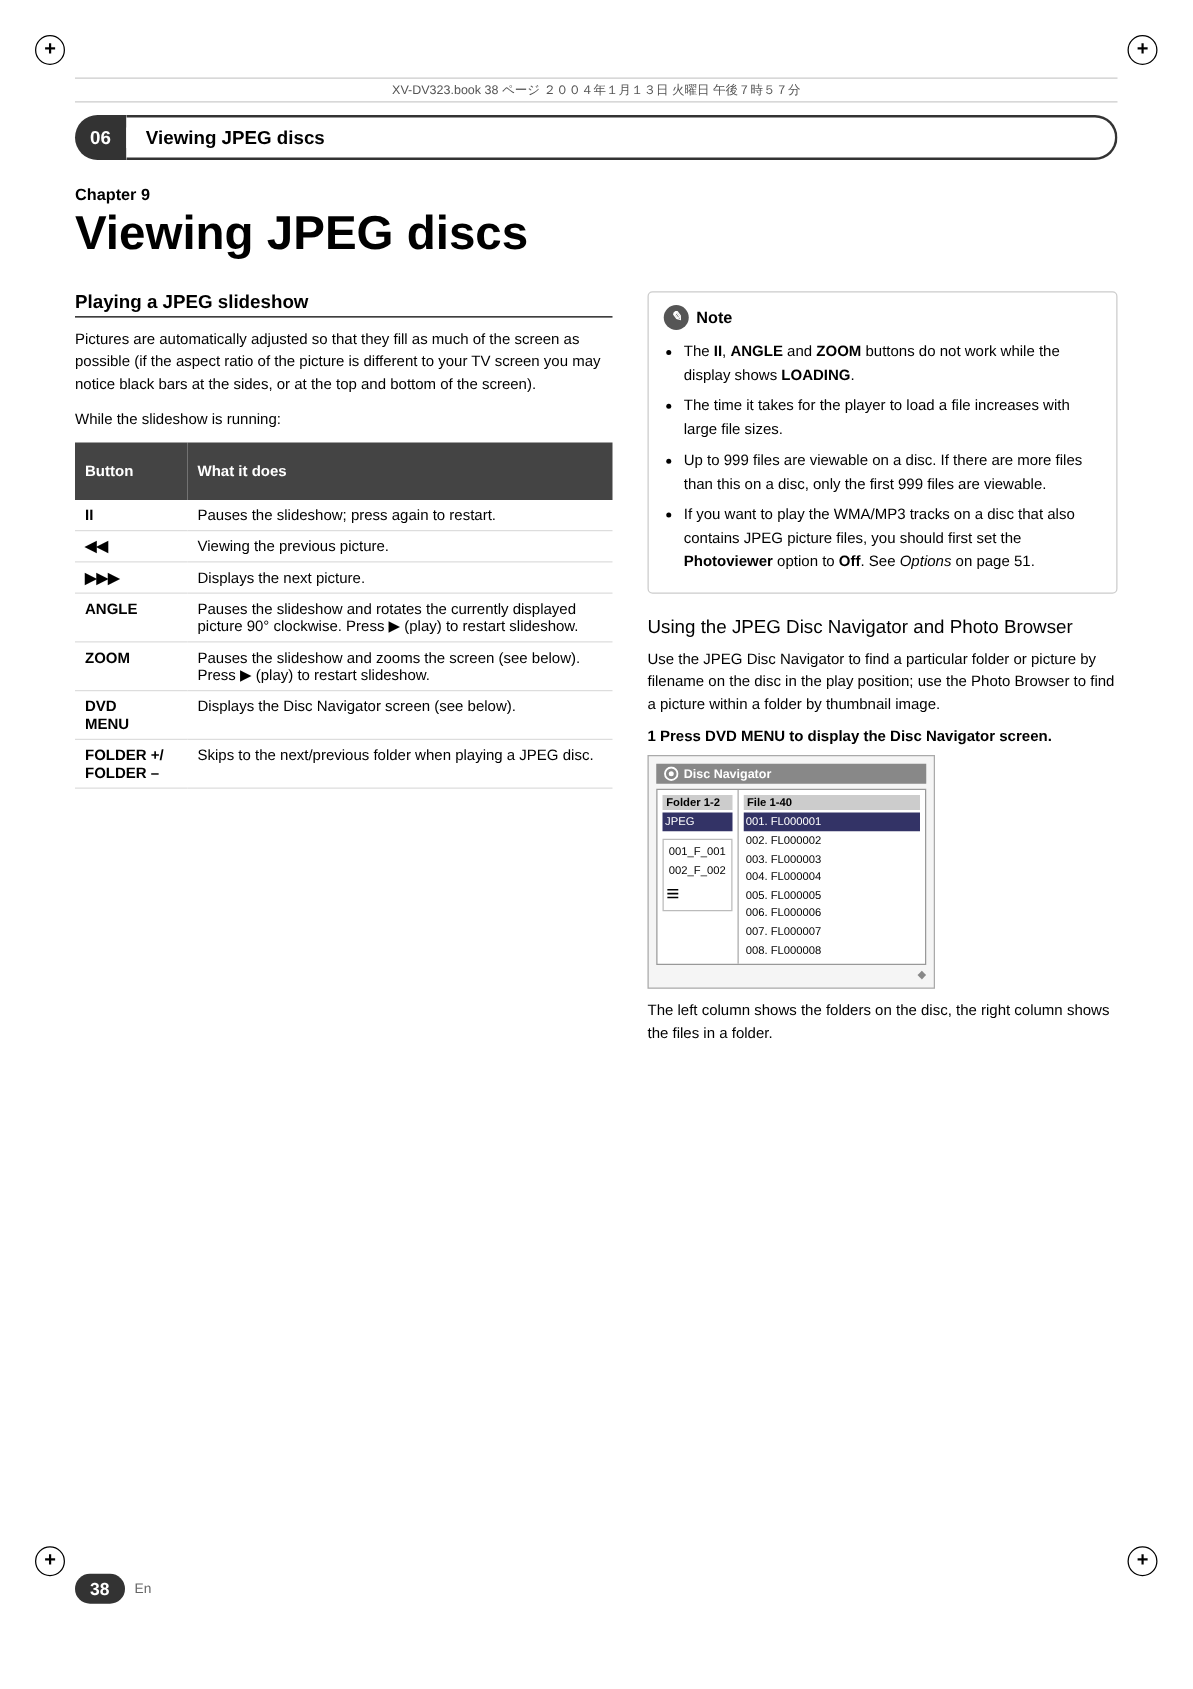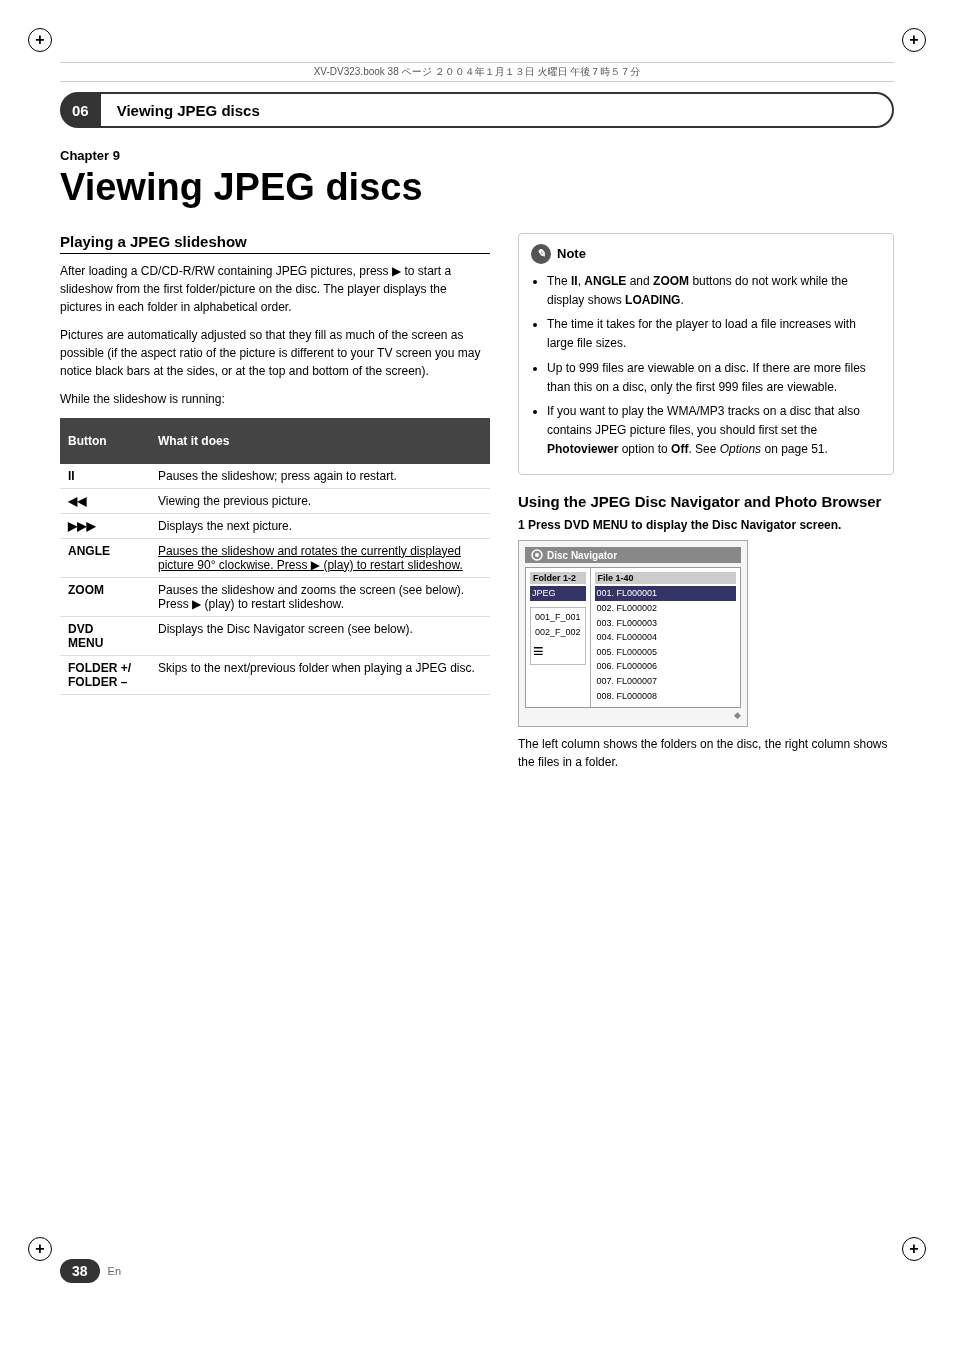--- a/index.html
+++ b/index.html
@@ -190,21 +190,21 @@
       padding-left: 16px;
       line-height: 1.6;
     }
     .note-box ul li {
       margin-bottom: 5px;
     }
 
     
     .section2-heading {
       font-size: 15px;
-      font-weight: bold;
+      font-weight: normal;
       margin-bottom: 8px;
     }
 
     .step-heading {
       font-size: 12px;
       font-weight: bold;
       margin-bottom: 8px;
     }
 
     
@@ -298,21 +298,20 @@
 </div>
 
 <div class="main-content">
   <div class="chapter-label">Chapter 9</div>
   <div class="chapter-main-title">Viewing JPEG discs</div>
 
   <div class="two-col">
 
     <div class="col-left">
       <div class="section-heading">Playing a JPEG slideshow</div>
-      <div class="body-text">After loading a CD/CD-R/RW containing JPEG pictures, press ▶ to start a slideshow from the first folder/picture on the disc. The player displays the pictures in each folder in alphabetical order.</div>
       <div class="body-text">Pictures are automatically adjusted so that they fill as much of the screen as possible (if the aspect ratio of the picture is different to your TV screen you may notice black bars at the sides, or at the top and bottom of the screen).</div>
       <div class="body-text">While the slideshow is running:</div>
 
       <table class="button-table">
         <thead>
           <tr>
             <th>Button</th>
             <th>What it does</th>
           </tr>
         </thead>
@@ -324,21 +323,21 @@
             <tr>
               <td style="font-weight: bold; font-size: 12px;"><strong>◀◀</strong></td>
               <td style="font-size: 12px;">Viewing the previous picture.</td>
             </tr>
             <tr>
               <td style="font-weight: bold; font-size: 12px;"><strong>▶▶▶</strong></td>
               <td style="font-size: 12px;">Displays the next picture.</td>
             </tr>
             <tr>
               <td style="font-weight: bold; font-size: 12px;"><strong>ANGLE</strong></td>
-              <td style="font-size: 12px; text-decoration: underline;">Pauses the slideshow and rotates the currently displayed picture 90° clockwise. Press ▶ (play) to restart slideshow.</td>
+              <td style="font-size: 12px;">Pauses the slideshow and rotates the currently displayed picture 90° clockwise. Press ▶ (play) to restart slideshow.</td>
             </tr>
             <tr>
               <td style="font-weight: bold; font-size: 12px;"><strong>ZOOM</strong></td>
               <td style="font-size: 12px;">Pauses the slideshow and zooms the screen (see below). Press ▶ (play) to restart slideshow.</td>
             </tr>
             <tr>
               <td style="font-weight: bold; font-size: 12px;"><strong>DVD</strong><br><strong>MENU</strong></td>
               <td style="font-size: 12px;">Displays the Disc Navigator screen (see below).</td>
             </tr>
             <tr>
@@ -359,20 +358,21 @@
         <ul id="note-list">
         <li>The <strong>II</strong>, <strong>ANGLE</strong> and <strong>ZOOM</strong> buttons do not work while the display shows <strong>LOADING</strong>.</li>
             <li>The time it takes for the player to load a file increases with large file sizes.</li>
             <li>Up to 999 files are viewable on a disc. If there are more files than this on a disc, only the first 999 files are viewable.</li>
             <li>If you want to play the WMA/MP3 tracks on a disc that also contains JPEG picture files, you should first set the <strong>Photoviewer</strong> option to <strong>Off</strong>. See <em>Options</em> on page 51.</li>
           </ul>
       </div>
 
       
       <div class="section2-heading">Using the JPEG Disc Navigator and Photo Browser</div>
+      <div class="body-text">Use the JPEG Disc Navigator to find a particular folder or picture by filename on the disc in the play position; use the Photo Browser to find a picture within a folder by thumbnail image.</div>
       <div class="step-heading">1   Press DVD MENU to display the Disc Navigator screen.</div>
 
       
       <div class="disc-nav-img">
         <div class="disc-nav-title">
           <svg width="12" height="12" viewBox="0 0 12 12">
             <circle cx="6" cy="6" r="5" fill="none" stroke="#fff" stroke-width="1.5"></circle>
             <circle cx="6" cy="6" r="2" fill="#fff"></circle>
           </svg>
           <span>Disc Navigator</span>

